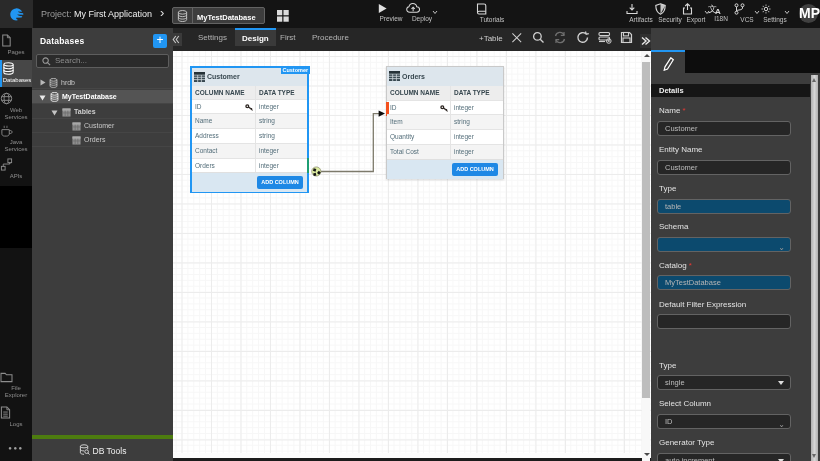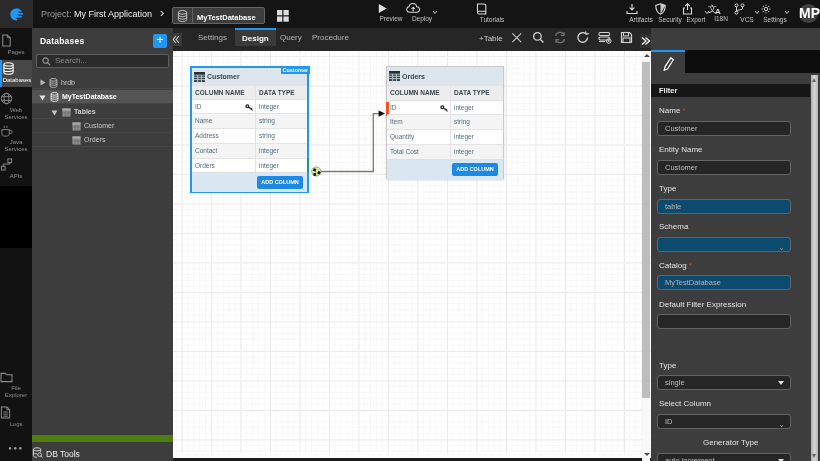--- a/index.html
+++ b/index.html
@@ -29,21 +29,21 @@
 .railblack { position:absolute; left:0; top:158px; width:32px; height:62px; background:#000; }
 .raildots { position:absolute; left:0; top:417px; width:32px; text-align:center; color:#a0a0a0; font-size:6px; letter-spacing:1.5px; }
 
 
 .dbpanel { position:absolute; left:32px; top:28px; width:141px; height:433px; background:#3d3d3d; }
 .dbpanel .title { position:absolute; left:8px; top:7.5px; font-size:8.5px; font-weight:bold; letter-spacing:0.2px; color:#fff; }
 .plusbtn { position:absolute; left:121px; top:6px; width:14px; height:14px; background:#2196f3; border-radius:2px; color:#fff; font-size:12px; line-height:13px; text-align:center; }
 .searchbox { position:absolute; left:4px; top:26px; width:133px; height:14px; background:#2b2b2b; border:1px solid #5e5e5e; border-radius:2px; color:#8d8d8d; font-size:8px; line-height:12px; padding-left:18px; }
 .trow { position:absolute; left:0; width:141px; height:14px; font-size:7px; color:#c9c9c9; line-height:14px; border-bottom:1px solid #454545; }
 .trow.sel { background:#545454; color:#fff; font-weight:bold; }
-.dbtools { position:absolute; left:0; top:407px; width:141px; height:26px; border-top:7px solid #4d7c0f; color:#f0f0f0; font-size:8.5px; text-align:left; line-height:25px; }
+.dbtools { position:absolute; left:0; top:407px; width:141px; height:26px; border-top:4px solid #4d7c0f; color:#f0f0f0; font-size:8.5px; text-align:center; line-height:25px; }
 
 
 .toolbar { position:absolute; left:173px; top:28px; width:478px; height:23px; background:#262626; }
 .tab { position:absolute; top:0; height:20px; line-height:20px; font-size:8px; color:#b5b5b5; padding:0 7px; }
 .tab.active { background:#3a3a3a; color:#fff; font-weight:bold; border-top:2px solid #2196f3; height:18px; line-height:17px; border-radius:0; }
 .tbi { position:absolute; top:5px; color:#cfcfcf; }
 
 
 .canvas { position:absolute; left:173px; top:51px; width:478px; height:410px; background:#fff;
   background-image:
@@ -307,21 +307,21 @@
           <path d="M9.5 2.5 V5.5" stroke="#ddd" stroke-width="1"></path>
           <circle cx="8.3" cy="8.3" r="2" fill="none" stroke="#ddd" stroke-width="1"></circle>
           <line x1="9.8" y1="9.8" x2="11.5" y2="11.5" stroke="#ddd" stroke-width="1"></line>
         </svg>DB Tools</div>
   </div>
 
   <div class="toolbar">
 
     <div class="tab" style="left:18px;">Settings</div>
     <div class="tab active" style="left:62px;">Design</div>
-    <div class="tab" style="left:100px;">Query</div>
+    <div class="tab" style="left:100px;">First</div>
     <div class="tab" style="left:132px;">Procedure</div>
     <div class="tbi" style="left:306px; top:6px; font-size:8px;">+Table</div>
     <div class="tbi" style="left:338px; top:3px;">
       <svg width="12" height="13" viewBox="0 0 13 13">
           <path d="M1.5 2 L11 11.5 M11 2 L1.5 11.5" stroke="#cfcfcf" stroke-width="1.1"></path>
         </svg>
     </div>
     <div class="tbi" style="left:359px; top:3px;">
       <svg width="13" height="13" viewBox="0 0 13 13">
           <circle cx="5.4" cy="5.4" r="3.8" fill="none" stroke="#cfcfcf" stroke-width="1.3"></circle>
@@ -488,21 +488,21 @@
   </div>
 
   <div class="rpanel">
     <div class="tabstrip">
       <div class="ptab">
         <svg style="position:absolute;left:12px;top:5px" width="11" height="14" viewBox="0 0 11 14">
             <path d="M7.8 0.8 L10.3 2.8 L4.5 12 L1.2 13.2 L2 9.8 Z" fill="none" stroke="#fff" stroke-width="1.2"></path>
           </svg>
       </div>
     </div>
-    <div class="sechdr" style="top:56px;">Filter</div>
+    <div class="sechdr" style="top:56px;">Details</div>
 
     <div class="flabel" style="top:78px;">Name <span class="req">*</span></div>
     <div class="finput" style="top:93px;">Customer</div>
 
     <div class="flabel" style="top:117px;">Entity Name</div>
     <div class="finput" style="top:132px;">Customer</div>
 
     <div class="flabel" style="top:156px;">Type</div>
     <div class="finput dis" style="top:171px;">table</div>
 
@@ -517,21 +517,21 @@
     <div class="flabel" style="top:272px;">Default Filter Expression</div>
     <div class="finput" style="top:286px;"></div>
 
 
     <div class="flabel" style="top:333px;">Type</div>
     <div class="finput" style="top:347px;">single<span class="ftri"></span></div>
 
     <div class="flabel" style="top:371px;">Select Column</div>
     <div class="finput" style="top:386px;">ID<span class="fchev">⌄</span></div>
 
-    <div class="flabel" style="top:410px;margin-left:44px;">Generator Type</div>
+    <div class="flabel" style="top:410px;">Generator Type</div>
     <div class="finput" style="top:425px;">auto increment<span class="ftri"></span></div>
 
     <div class="abs" style="left:160px; top:47px; width:7px; height:386px; background:linear-gradient(90deg,#b0b0b0,#d6d6d6 50%,#b0b0b0);">
       <div class="abs" style="left:1px; top:3px; width:0; height:0; border-bottom:4px solid #666; border-left:2.5px solid transparent; border-right:2.5px solid transparent;"></div>
       <div class="abs" style="left:1px; bottom:3px; width:0; height:0; border-top:4px solid #666; border-left:2.5px solid transparent; border-right:2.5px solid transparent;"></div>
     </div>
   </div>
 
 </div>
 

